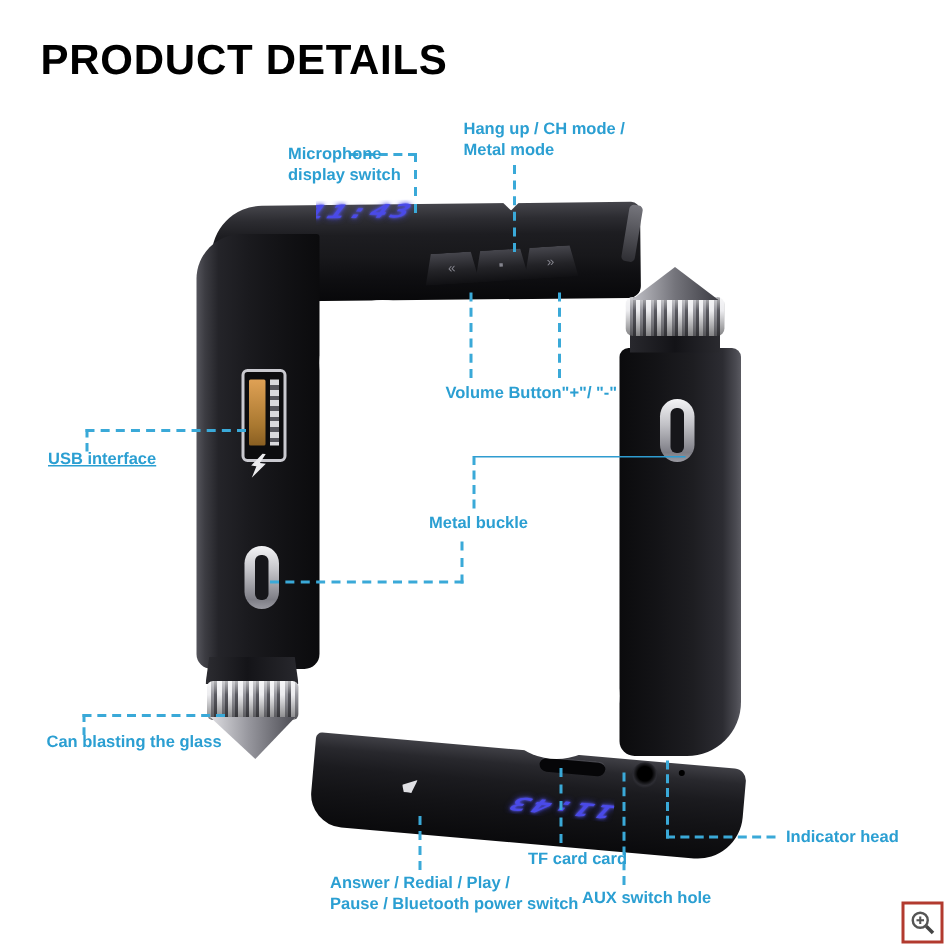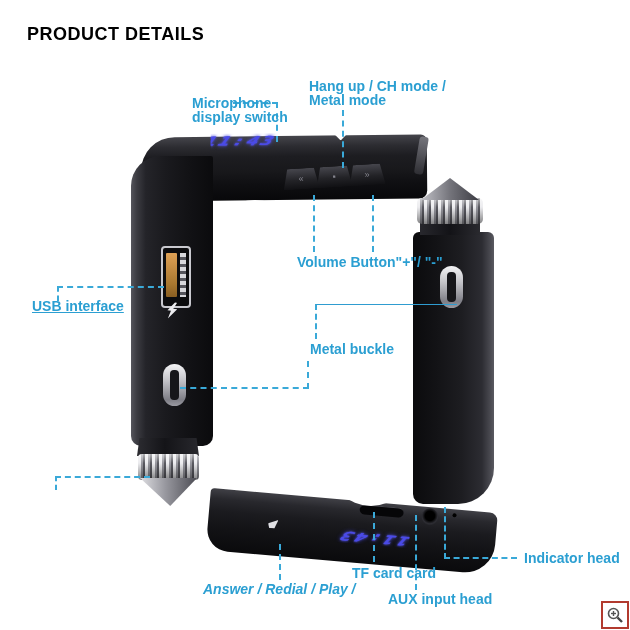--- a/index.html
+++ b/index.html
@@ -1,24 +1,24 @@
 <!DOCTYPE html>
 <html><head>
 <meta charset="utf-8">
 <style>
   html,body{margin:0;padding:0;}
   body{width:630px;height:630px;position:relative;background:#ffffff;overflow:hidden;
        font-family:"Liberation Sans","DejaVu Sans",sans-serif;}
   .abs{position:absolute;}
 
   
-  #title{left:27px;top:24px;font-size:18px;font-weight:800;color:#000;letter-spacing:.5px;}
-
-  
-  .lbl{color:#2b9fd2;font-size:14px;font-weight:600;line-height:14px;white-space:nowrap;}
+  #title{left:27px;top:24px;font-size:28px;font-weight:800;color:#000;letter-spacing:.5px;}
+
+  
+  .lbl{color:#2b9fd2;font-size:11px;font-weight:600;line-height:14px;white-space:nowrap;}
 
   
   .ln{border:0 dashed #3aa9d8;}
   #ln-indicator{left:233px;top:102px;width:43px;height:38px;border-top-width:2px;border-right-width:2px;}
   #ln-hangup{left:342px;top:110px;height:58px;border-left-width:2px;}
   #ln-vol-l{left:313px;top:195px;height:57px;border-left-width:2px;}
   #ln-vol-r{left:372px;top:195px;height:57px;border-left-width:2px;}
   #ln-usb{left:57px;top:286px;width:105px;height:13px;border-top-width:2px;border-left-width:2px;}
   #ln-buckle-up{left:315px;top:304px;width:140px;height:34px;border-left-width:2px;
                 border-top:1.5px solid #2f9cd0;}
@@ -27,23 +27,23 @@
   #ln-answer{left:279px;top:544px;height:36px;border-left-width:2px;}
   #ln-tf{left:373px;top:512px;height:50px;border-left-width:2px;}
   #ln-aux{left:415px;top:515px;height:75px;border-left-width:2px;}
   #ln-mic{left:444px;top:507px;width:71px;height:50px;border-left-width:2px;border-bottom-width:2px;}
 
   
   #lbl-indicator{left:192px;top:96px;}
   #lbl-hangup{left:309px;top:79px;}
   #lbl-volume{left:297px;top:255px;}
   #lbl-usb{left:32px;top:299px;text-decoration:underline;}
-  #lbl-buckle{left:286px;top:342px;margin-left:24px;}
+  #lbl-buckle{left:286px;top:342px;}
   #lbl-hammer{left:31px;top:488px;}
-  #lbl-answer{left:203px;top:582px;font-style:italic;}
+  #lbl-answer{left:220px;top:582px;}
   #lbl-tf{left:352px;top:566px;}
   #lbl-aux{left:388px;top:592px;}
   #lbl-mic{left:524px;top:551px;}
 
   
   .knurl{background:
       linear-gradient(180deg,rgba(255,255,255,.55),rgba(0,0,0,0) 35%,rgba(0,0,0,.45)),
       repeating-linear-gradient(90deg,#ececef 0 3px,#97979e 3px 5px,#5a5a61 5px 7px);}
   .buckle{width:23px;height:42px;border-radius:12px;
       background:linear-gradient(180deg,#f4f4f6,#c2c2c7 40%,#7e7e86 85%,#9a9aa2);}
@@ -192,26 +192,28 @@
   <div>display switch</div>
 </div>
 <div id="lbl-hangup" class="abs lbl">
   <div>Hang up / CH mode /</div>
   <div>Metal mode</div>
 </div>
 <div id="lbl-volume" class="abs lbl">Volume Button"+"/ "-"</div>
 <div id="lbl-usb" class="abs lbl">USB interface</div>
 <div id="lbl-buckle" class="abs lbl">Metal buckle</div>
 <div id="lbl-hammer" class="abs lbl">
+  <div>Can blasting the glass</div>
 </div>
 <div id="lbl-answer" class="abs lbl">
   <div>Answer / Redial / Play /</div>
+  <div>Pause / Bluetooth power switch</div>
 </div>
 <div id="lbl-tf" class="abs lbl">TF card card</div>
-<div id="lbl-aux" class="abs lbl">AUX input head</div>
+<div id="lbl-aux" class="abs lbl">AUX switch hole</div>
 <div id="lbl-mic" class="abs lbl">Indicator head</div>
 
 <div id="magnify" class="abs">
   <svg width="18" height="18" viewBox="0 0 18 18">
     <circle cx="7.5" cy="7.5" r="5" fill="none" stroke="#555" stroke-width="1.6"></circle>
     <line x1="5" y1="7.5" x2="10" y2="7.5" stroke="#555" stroke-width="1.4"></line>
     <line x1="7.5" y1="5" x2="7.5" y2="10" stroke="#555" stroke-width="1.4"></line>
     <line x1="11.5" y1="11.5" x2="16" y2="16" stroke="#444" stroke-width="2.4"></line>
   </svg>
 </div>

